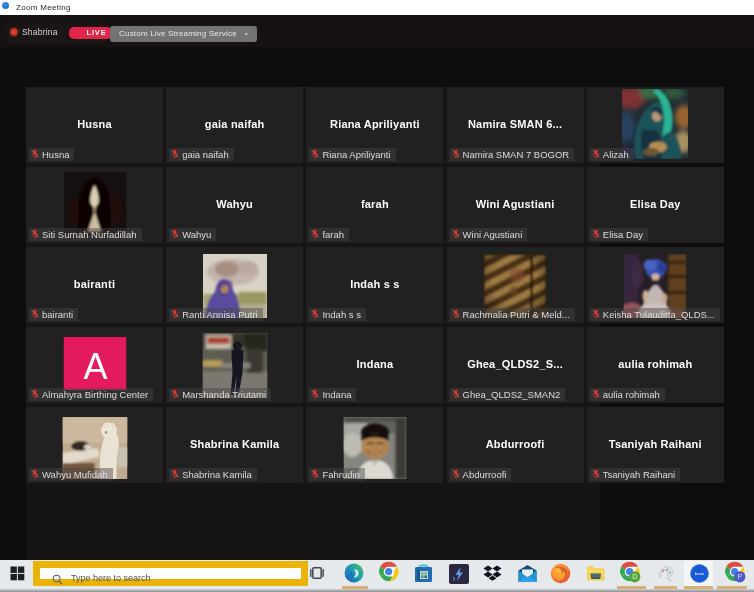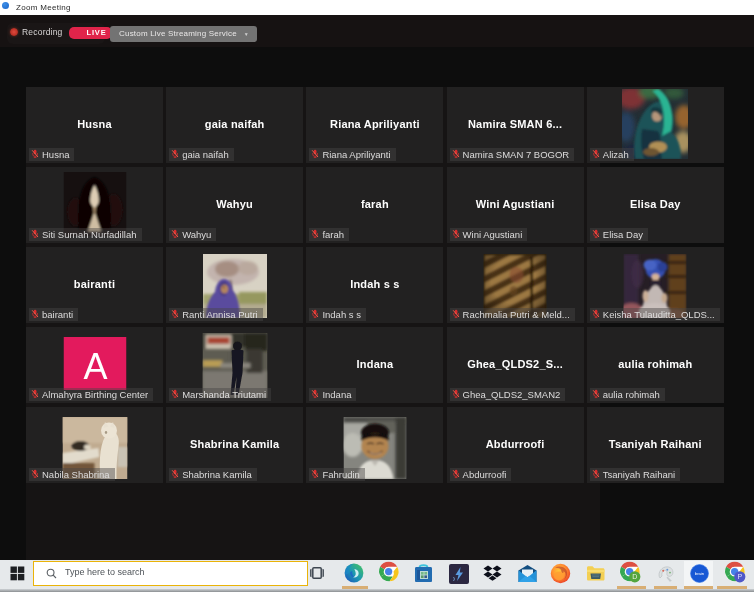--- a/index.html
+++ b/index.html
@@ -15,37 +15,37 @@
   .streambtn{position:absolute;left:110px;top:26px;width:147px;height:16px;background:#737373;border-radius:3px;color:#e9e7e7;font-size:8px;letter-spacing:0.2px;line-height:16px;text-align:left;}
   .streambtn span{margin-left:9px;}
   .streambtn .caret{position:absolute;right:8px;top:0;font-size:5px;color:#cfcfcf;line-height:16px;}
   .grid{position:absolute;left:26px;top:87px;width:574px;height:476px;background:#161414;}
   .tile{position:absolute;width:137px;height:76px;background:#222121;overflow:hidden;}
   .cname{position:absolute;left:0;top:0;width:100%;height:100%;display:flex;align-items:center;justify-content:center;padding-bottom:3px;box-sizing:border-box;color:#fdfdfd;font-size:11px;font-weight:bold;letter-spacing:0.2px;}
   .lbl{position:absolute;left:3px;bottom:2.5px;display:flex;align-items:center;background:rgba(70,68,68,0.45);padding:1px 5px 1px 2px;color:#dddcdc;font-size:9.5px;white-space:nowrap;}
   .lbl svg{margin-right:3px;flex:none;}
   .av{position:absolute;left:50%;transform:translateX(-50%);}
   .taskbar{position:absolute;left:0;top:560px;width:754px;height:28.5px;background:#e6e9eb;}
-  .searchbox{position:absolute;left:33px;top:561px;width:275px;height:25px;background:#ffffff;border:1px solid #eab308;box-sizing:border-box;}
+  .searchbox{position:absolute;left:33px;top:561px;width:275px;height:25px;background:#ffffff;border:7px solid #eab308;box-sizing:border-box;}
   .searchbox .mag{position:absolute;left:12px;top:6px;}
   .searchbox .stext{position:absolute;left:31px;top:5px;font-size:9px;color:#4f5459;}
   .bstrip{position:absolute;left:0;top:588.5px;width:754px;height:3.5px;background:linear-gradient(#cfd3d6,#8a8e91);}
   .uline{position:absolute;top:585.5px;height:3px;background:#d8ae74;}
   .hibox{position:absolute;left:684px;top:561px;width:29px;height:25px;background:#f3f5f6;}
 </style>
 </head>
 <body>
 <div class="titlebar">
   <div class="zicon"></div>
   <div class="ttext">Zoom Meeting</div>
 </div>
 <div class="recbar"></div>
 <div class="recpanel"></div>
 <div class="recdot"></div>
-<div class="rectext">Recording</div>
+<div class="rectext">Shabrina</div>
 <div class="livebadge">LIVE</div>
 <div class="streambtn"><span>Custom Live Streaming Service</span><span class="caret">▼</span></div>
 <div class="grid" id="grid">
 <div class="tile" style="left:0.0px;top:0px">
       <div class="cname">Husna</div>
       <div class="lbl">
         <svg width="8" height="9.5" viewBox="0 0 9 10">
           <rect x="3.1" y="0.6" width="3" height="5" rx="1.5" fill="#d92c2c"></rect>
           <path d="M1.9 4.3v1a2.7 2.7 0 0 0 5.4 0v-1" fill="none" stroke="#d92c2c" stroke-width="0.9"></path>
           <line x1="4.6" y1="8" x2="4.6" y2="9.2" stroke="#d92c2c" stroke-width="0.9"></line>
@@ -479,21 +479,21 @@
         </defs>
       </svg>
       <div class="lbl">
         <svg width="8" height="9.5" viewBox="0 0 9 10">
           <rect x="3.1" y="0.6" width="3" height="5" rx="1.5" fill="#d92c2c"></rect>
           <path d="M1.9 4.3v1a2.7 2.7 0 0 0 5.4 0v-1" fill="none" stroke="#d92c2c" stroke-width="0.9"></path>
           <line x1="4.6" y1="8" x2="4.6" y2="9.2" stroke="#d92c2c" stroke-width="0.9"></line>
           <line x1="3.1" y1="9.3" x2="6.1" y2="9.3" stroke="#d92c2c" stroke-width="0.8"></line>
           <line x1="1.3" y1="1.1" x2="7.9" y2="8.7" stroke="#ef5f4e" stroke-width="1.1"></line>
         </svg>
-        <span>Nabila Shabrina</span>
+        <span>Wahyu Mufidah</span>
       </div>
     </div>
 <div class="tile" style="left:140.2px;top:320px">
       <div class="cname">Shabrina Kamila</div>
       <div class="lbl">
         <svg width="8" height="9.5" viewBox="0 0 9 10">
           <rect x="3.1" y="0.6" width="3" height="5" rx="1.5" fill="#d92c2c"></rect>
           <path d="M1.9 4.3v1a2.7 2.7 0 0 0 5.4 0v-1" fill="none" stroke="#d92c2c" stroke-width="0.9"></path>
           <line x1="4.6" y1="8" x2="4.6" y2="9.2" stroke="#d92c2c" stroke-width="0.9"></line>
           <line x1="3.1" y1="9.3" x2="6.1" y2="9.3" stroke="#d92c2c" stroke-width="0.8"></line>

